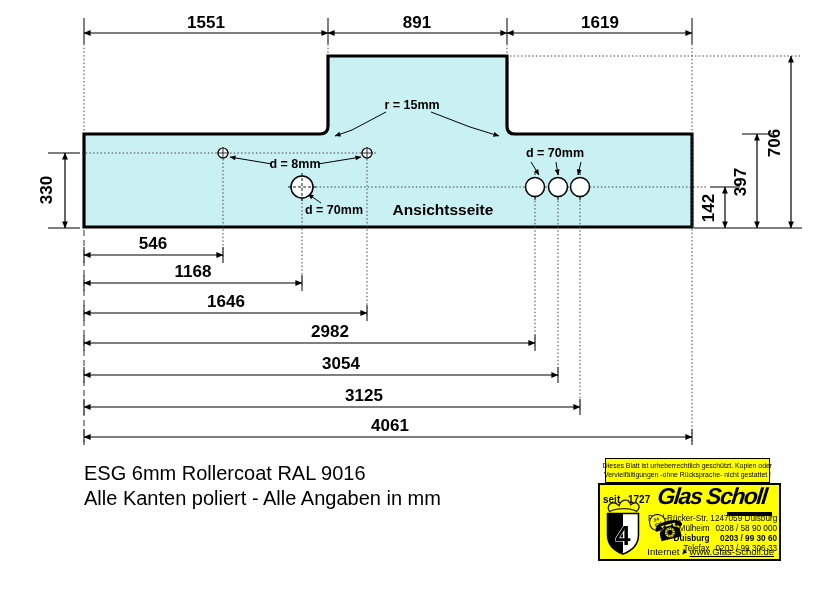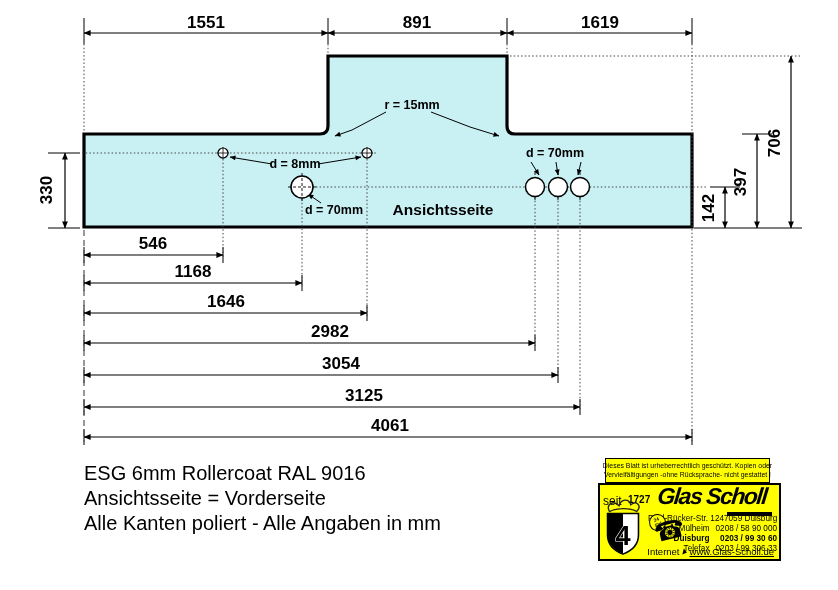--- a/index.html
+++ b/index.html
@@ -14,21 +14,21 @@
 
   .titleblock{position:absolute;left:84px;top:461px;font-size:20px;font-weight:normal;
               line-height:25px;white-space:nowrap}
 
   .copystrip{position:absolute;left:605px;top:458px;width:163px;height:23px;background:#ffff00;
              border:1px solid #000;display:flex;flex-direction:column;justify-content:center;
              align-items:center;font-size:6.9px;line-height:8.5px;text-align:center;white-space:nowrap}
 
   .logomain{position:absolute;left:598px;top:483px;width:179px;height:74px;background:#ffff00;
             border:2px solid #000}
-  .seit{position:absolute;left:3px;top:9px;font-size:12px;font-weight:normal}
+  .seit{position:absolute;left:3px;top:9px;font-size:10px;font-weight:bold}
   .year{position:absolute;left:28px;top:9px;font-size:10px;font-weight:bold}
   .crest{position:absolute;left:1px;top:13px}
   .company{position:absolute;left:46px;top:-2px;width:132px;font-size:23px;font-weight:bold;
            font-style:italic;letter-spacing:-1.5px;transform:skewX(-6deg);text-align:center;white-space:nowrap}
   .subtitle-strip{position:absolute;left:127px;top:27px;width:45px;height:3.5px;background:#000}
   .addr{position:absolute;left:48px;top:29px;width:129px;display:flex;justify-content:space-between;
         font-size:8.2px;white-space:nowrap}
   .phonerows{position:absolute;left:48px;top:39px;width:129px;font-size:8.2px;line-height:9.8px}
   .prow{display:flex;justify-content:flex-end;gap:4px}
   .prow .place{width:64px;text-align:right}
@@ -172,21 +172,20 @@
       <text class="nottxt" x="295" y="168" text-anchor="middle">d = 8mm</text>
       <text class="nottxt" x="334" y="214" text-anchor="middle">d = 70mm</text>
       <text class="nottxt" x="555" y="157" text-anchor="middle">d = 70mm</text>
       <text class="nottxt" x="412" y="109" text-anchor="middle">r = 15mm</text>
       <text class="facetxt" x="443" y="215" text-anchor="middle">Ansichtsseite</text>
     </g>
   </svg>
 
   <div class="titleblock">
     <div>ESG 6mm Rollercoat RAL 9016</div>
-    <div>Ansichtsseite = Vorderseite</div>
     <div>Alle Kanten poliert - Alle Angaben in mm</div>
   </div>
 
   <div class="copystrip">
     <div>Dieses Blatt ist urheberrechtlich geschützt. Kopien oder</div>
     <div>Vervielfältigungen -ohne Rücksprache- nicht gestattet !</div>
   </div>
 
   <div class="logomain">
     <span class="seit">seit</span>

